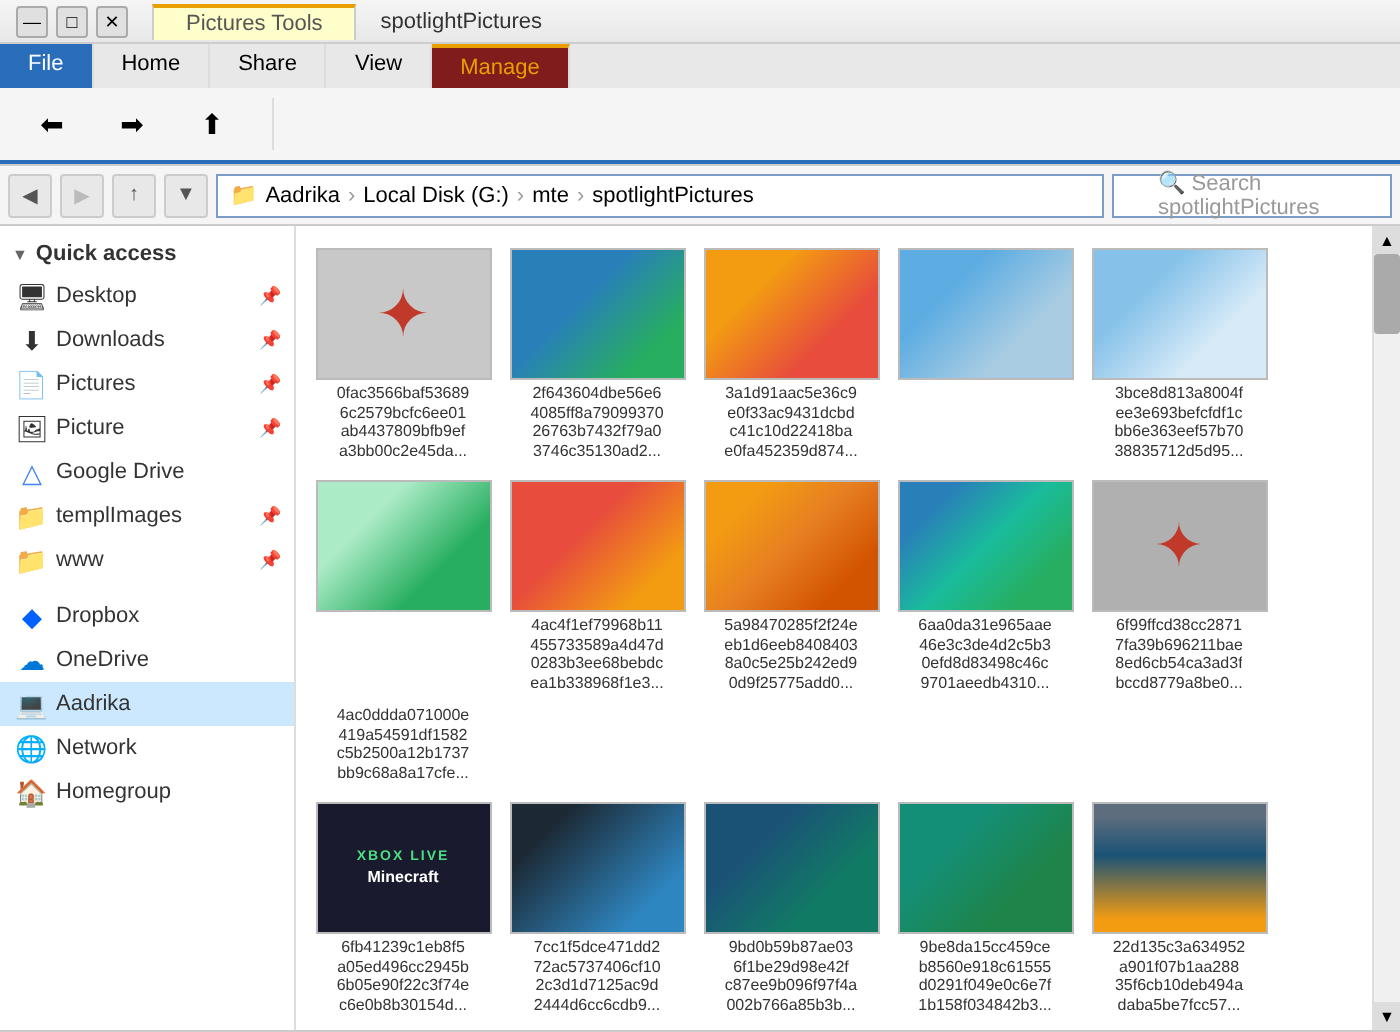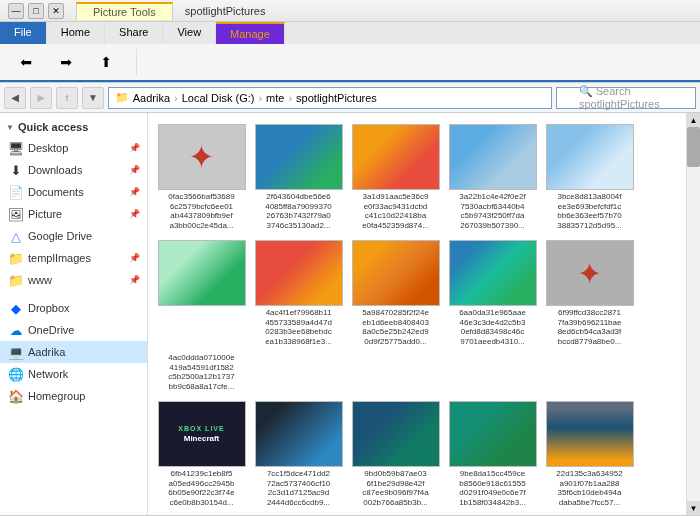--- a/index.html
+++ b/index.html
@@ -63,32 +63,32 @@
 </head>
 <body>
 
 <div class="title-bar">
   <div class="title-bar-icons">
     <div class="tb-icon">—</div>
     <div class="tb-icon">□</div>
     <div class="tb-icon">✕</div>
   </div>
   <div style="display:flex; gap:0; margin-left:4px;">
-    <div class="tab" style="background:#ffc; border-top: 2px solid #e8a000; font-size:11px; padding: 2px 16px;">Picture Tools</div>
+    <div class="tab" style="background:#ffc; border-top: 2px solid #e8a000; font-size:11px; padding: 2px 16px;">Pictures Tools</div>
   </div>
   <span class="window-title" style="margin-left:12px;">spotlightPictures</span>
 </div>
 
 <div class="ribbon">
   <div class="ribbon-tabs">
     <div class="ribbon-tab active" style="background:#2a6ebb; color:white;">File</div>
     <div class="ribbon-tab">Home</div>
     <div class="ribbon-tab">Share</div>
     <div class="ribbon-tab">View</div>
-    <div class="ribbon-tab" style="color:#e8a000; background:#6d28d9; border-top: 2px solid #e8a000;">Manage</div>
+    <div class="ribbon-tab" style="color:#e8a000; background:#7f1d1d; border-top: 2px solid #e8a000;">Manage</div>
   </div>
   <div class="ribbon-content" style="height:38px;">
     <div class="ribbon-group">
       <div class="ribbon-btn">
           <span style="font-size:14px;">⬅</span>
         </div>
       <div class="ribbon-btn">
           <span style="font-size:14px;">➡</span>
         </div>
       <div class="ribbon-btn">
@@ -132,21 +132,21 @@
       <span class="sidebar-label">Desktop</span>
       <span class="pin">📌</span>
     </div>
     <div class="sidebar-item">
       <span class="sidebar-icon">⬇</span>
       <span class="sidebar-label">Downloads</span>
       <span class="pin">📌</span>
     </div>
     <div class="sidebar-item">
       <span class="sidebar-icon">📄</span>
-      <span class="sidebar-label">Documents</span>
+      <span class="sidebar-label">Pictures</span>
       <span class="pin">📌</span>
     </div>
     <div class="sidebar-item">
       <span class="sidebar-icon">🖼</span>
       <span class="sidebar-label">Picture</span>
       <span class="pin">📌</span>
     </div>
     <div class="sidebar-item">
       <span class="sidebar-icon" style="color:#4285f4;">△</span>
       <span class="sidebar-label">Google Drive</span>
@@ -205,21 +205,20 @@
         <div class="file-name" style="font-size:8px;">2f643604dbe56e6<br>4085ff8a79099370<br>26763b7432f79a0<br>3746c35130ad2...</div>
       </div>
 
       <div class="file-item">
         <div class="file-thumb thumb-3"></div>
         <div class="file-name" style="font-size:8px;text-align:center;">3a1d91aac5e36c9<br>e0f33ac9431dcbd<br>c41c10d22418ba<br>e0fa452359d874...</div>
       </div>
 
       <div class="file-item">
         <div class="file-thumb" style="background: linear-gradient(135deg, #5dade2 30%, #a9cce3 70%);"></div>
-        <div class="file-name" style="font-size:8px;">3a22b1c4e42f0e2f<br>7530acbf63440b4<br>c5b9743f250ff7da<br>267039b507390...</div>
       </div>
 
       <div class="file-item">
         <div class="file-thumb" style="background: linear-gradient(135deg, #85c1e9 30%, #d6eaf8 70%);"></div>
         <div class="file-name" style="font-size:8px;">3bce8d813a8004f<br>ee3e693befcfdf1c<br>bb6e363eef57b70<br>38835712d5d95...</div>
       </div>
 
       <div class="file-item">
         <div class="file-thumb" style="background: linear-gradient(135deg, #abebc6 30%, #27ae60 70%);"></div>
         <div class="file-name" style="font-size:8px;margin-top:47px;">4ac0ddda071000e<br>419a54591df1582<br>c5b2500a12b1737<br>bb9c68a8a17cfe...</div>

